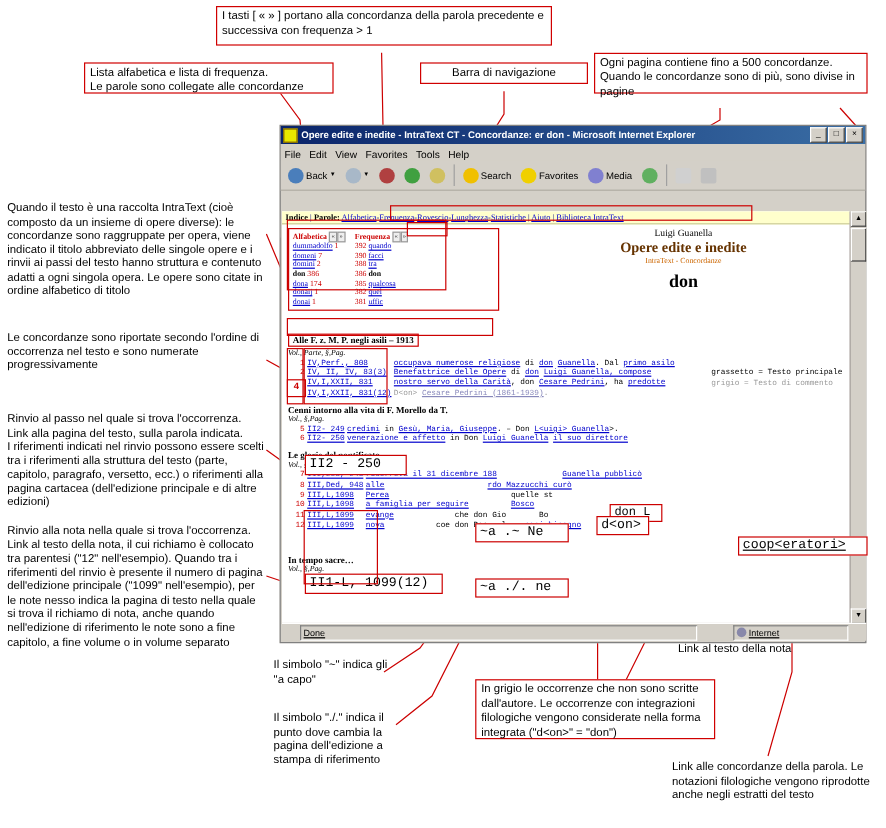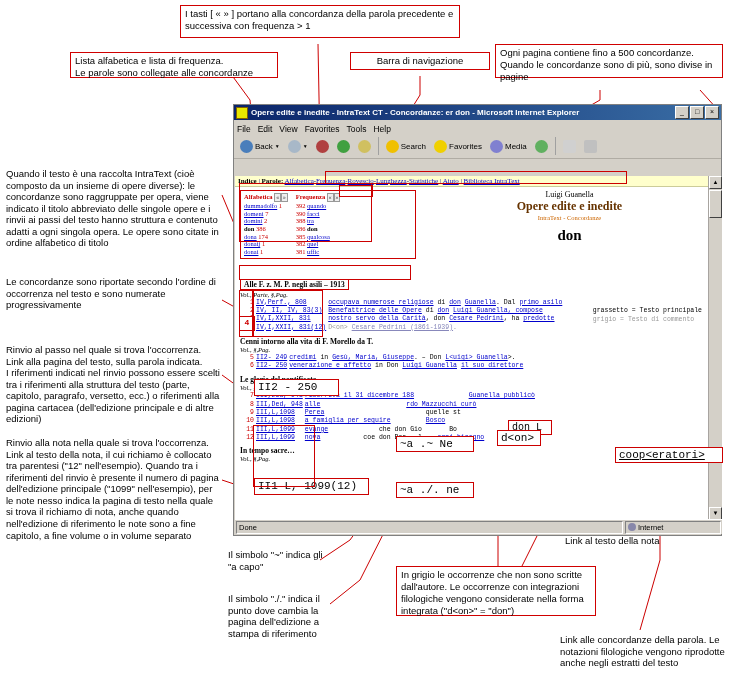--- a/index.html
+++ b/index.html
@@ -182,25 +182,26 @@
     align-items: center;
     border-top: 1px solid #fff;
   }
   .sb-cell {
     border: 1px solid #a0a0a0;
     border-top-color: #808080;
     border-left-color: #808080;
     border-right-color: #fff;
     border-bottom-color: #fff;
     height: 11px;
-    margin: 0 1px;
+    margin: 0 15px;
     display: flex;
     align-items: center;
     padding: 0 2px;
     color: #000;
+    text-decoration: underline;
   }
 
   
   .navbar {
     background: #ffffcc;
     font-size: 7px;
     font-family: "Liberation Serif", serif;
     padding: 1px 3px;
     color: #000080;
     border-bottom: 1px solid #cccc99;
@@ -604,21 +605,21 @@
           </tr>
           <tr>
             <td class="c-num">12</td>
             <td class="c-ref"><a>III,L,1099</a></td>
             <td class="c-txt"><a>nova</a>&nbsp;&nbsp;&nbsp;&nbsp;&nbsp;&nbsp;&nbsp;&nbsp;&nbsp;&nbsp;&nbsp;coe don Bos&nbsp;&nbsp;&nbsp;l&nbsp;&nbsp;&nbsp;&nbsp;<a>ogni bisogno</a></td>
           </tr>
         </tbody>
           </table>
       </div>
 
-      <div style="margin-top:4px;">
+      <div style="margin-top:20px;">
         <div class="sect-title">In tempo sacre…</div>
         <div class="sect-sub">Vol., §,Pag.</div>
       </div>
 
     </div>
 
     <div id="pagescroll">
       <div class="sb-arrow">▲</div>
       <div class="sb-thumb"></div>
       <div class="sb-arrow" style="position:absolute;bottom:0;">▼</div>

